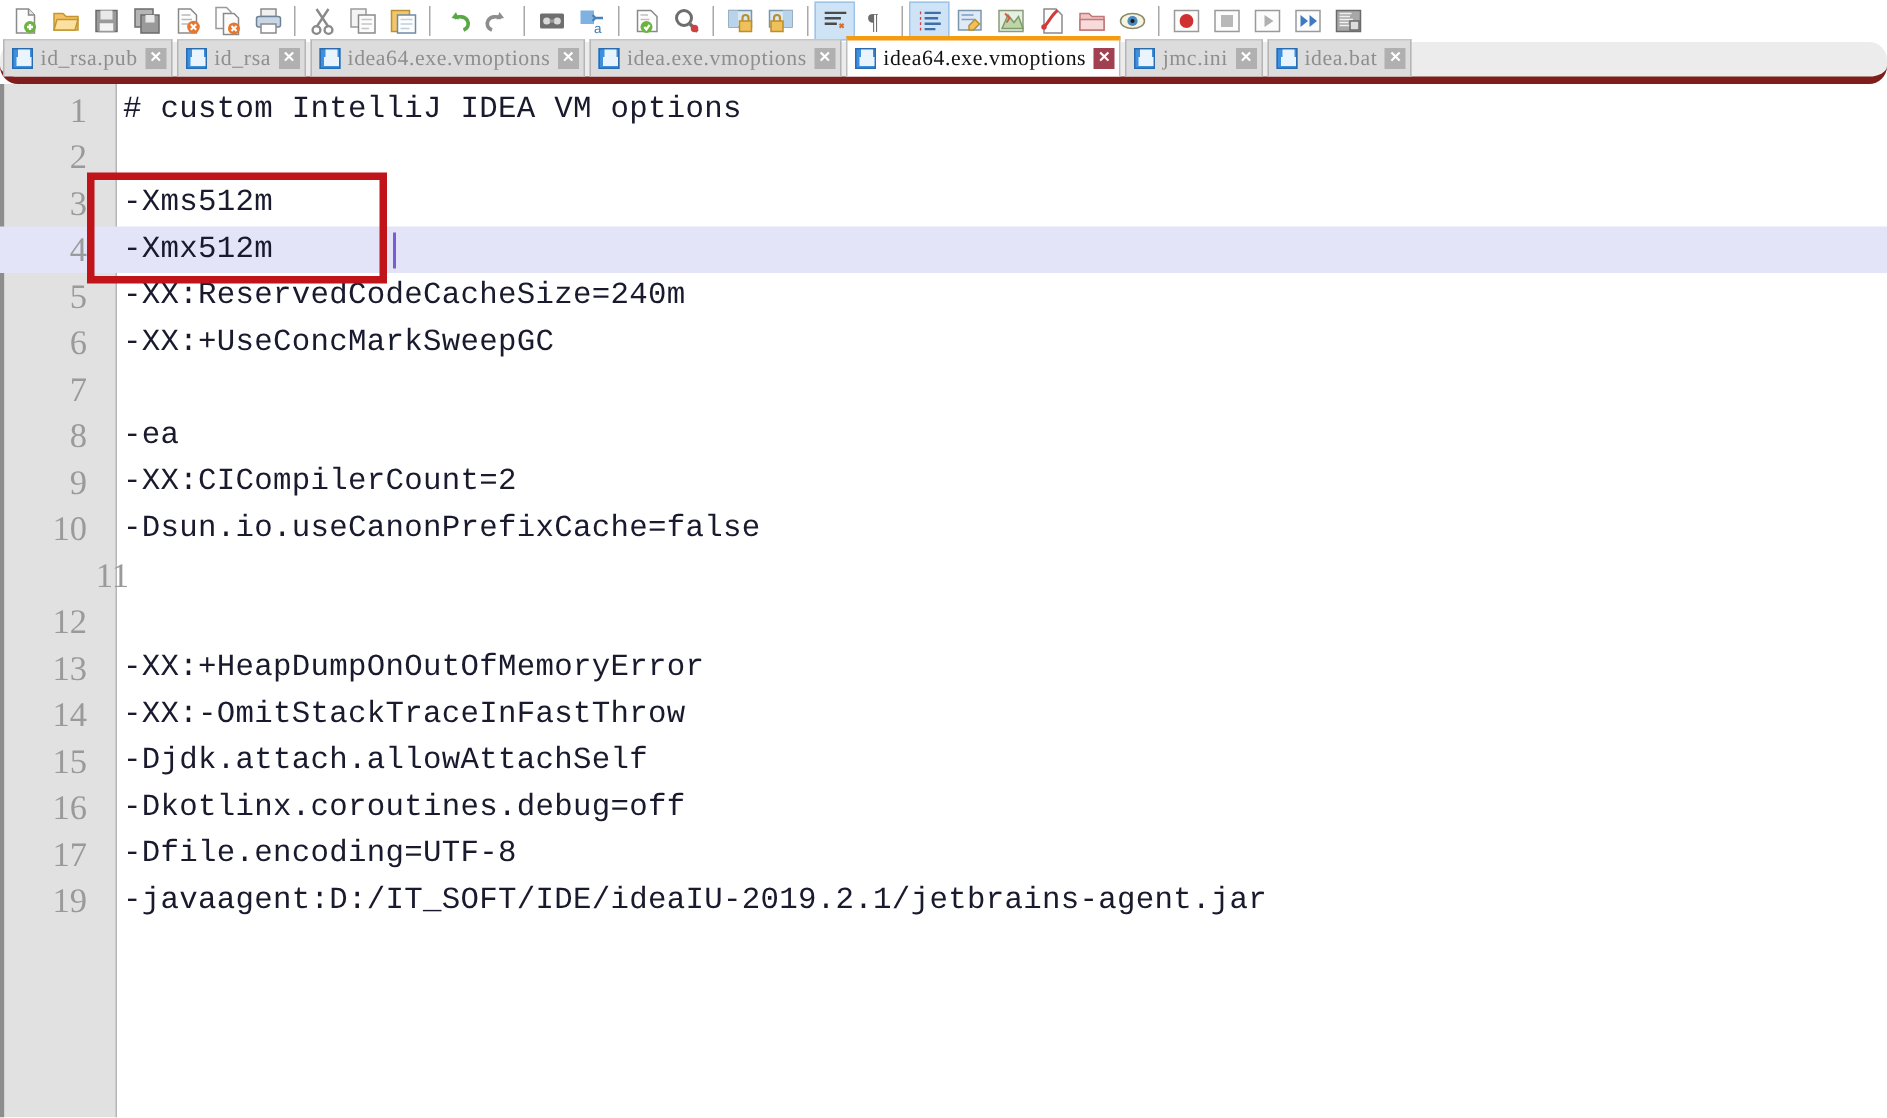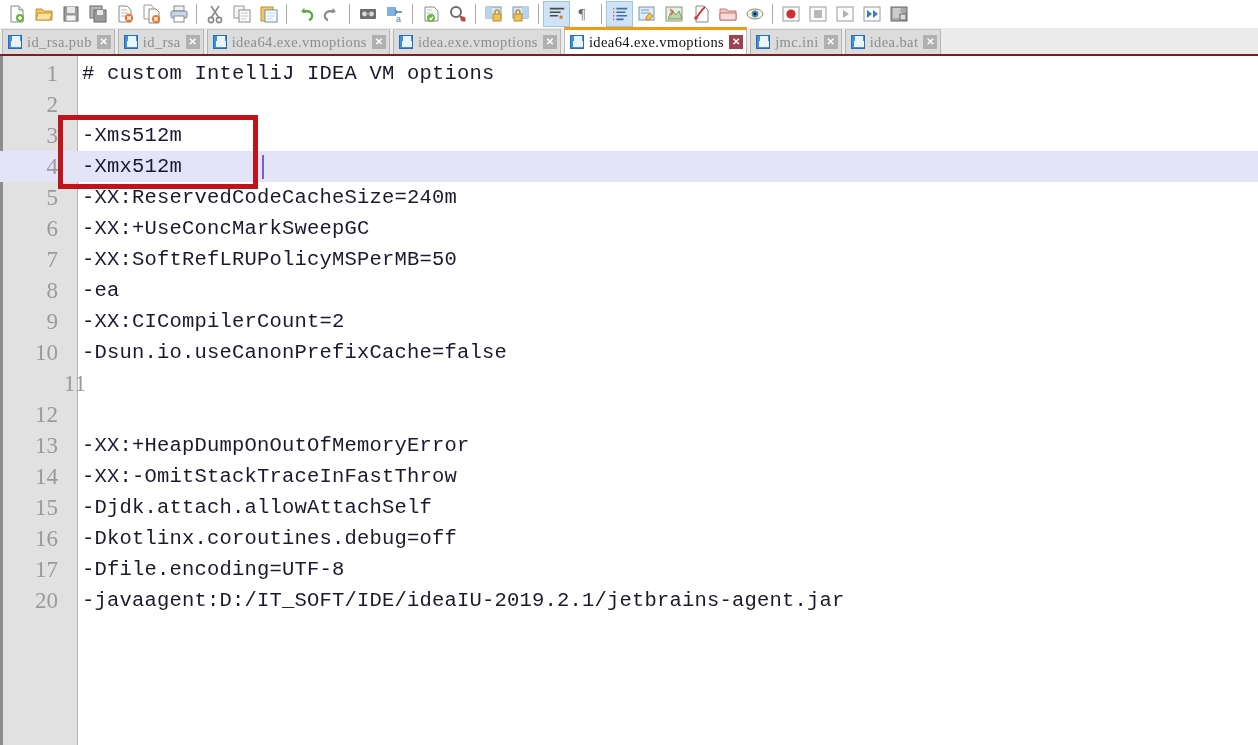--- a/index.html
+++ b/index.html
@@ -37,24 +37,25 @@
   }
   .tb-btn svg { display: block; }
   .tb-btn.active-tool { background: #cfe3f7; border: 1px solid #9ec4e8; }
 
   
   #tabbar {
     position: absolute;
     left: 0; top: 28px;
     width: 1258px; height: 28px;
     background: #ececec;
-    border-bottom: 2px solid #7f1d1d;
+    border-bottom: 5px solid #7f1d1d;
     display: flex;
     align-items: flex-end;
     padding-left: 2px;
+    border-radius: 12px;
   }
   .tab {
     height: 25px;
     display: flex;
     align-items: center;
     gap: 5px;
     padding: 0 3px 0 5px;
     margin-right: 3px;
     background: #dcdcdc;
     border-left: 1px solid #b5b5b5;
@@ -479,21 +480,20 @@
       <div class="row" style="top: 126px;">
         <div class="ln">5</div>
         <div class="code">-XX:ReservedCodeCacheSize=240m</div>
       </div>
       <div class="row" style="top: 157px;">
         <div class="ln">6</div>
         <div class="code">-XX:+UseConcMarkSweepGC</div>
       </div>
       <div class="row" style="top: 188px;">
         <div class="ln">7</div>
-        <div class="code">-XX:SoftRefLRUPolicyMSPerMB=50</div>
       </div>
       <div class="row" style="top: 219px;">
         <div class="ln">8</div>
         <div class="code">-ea</div>
       </div>
       <div class="row" style="top: 250px;">
         <div class="ln">9</div>
         <div class="code">-XX:CICompilerCount=2</div>
       </div>
       <div class="row" style="top: 281px;">
@@ -520,19 +520,19 @@
       </div>
       <div class="row" style="top: 467px;">
         <div class="ln">16</div>
         <div class="code">-Dkotlinx.coroutines.debug=off</div>
       </div>
       <div class="row" style="top: 498px; padding-left: 44px;">
         <div class="ln">17</div>
         <div class="code">-Dfile.encoding=UTF-8</div>
       </div>
       <div class="row" style="top: 529px;">
-        <div class="ln">20</div>
+        <div class="ln">19</div>
         <div class="code">-javaagent:D:/IT_SOFT/IDE/ideaIU-2019.2.1/jetbrains-agent.jar</div>
       </div>
     </div>
   <div id="redbox" style="border-color: rgb(192, 19, 26); left: 58px; top: 59px; width: 200px; height: 74px;"></div>
 <div id="caret" style="left: 262.031px; top: 99px;"></div>
   </div>
 
 </body></html>

